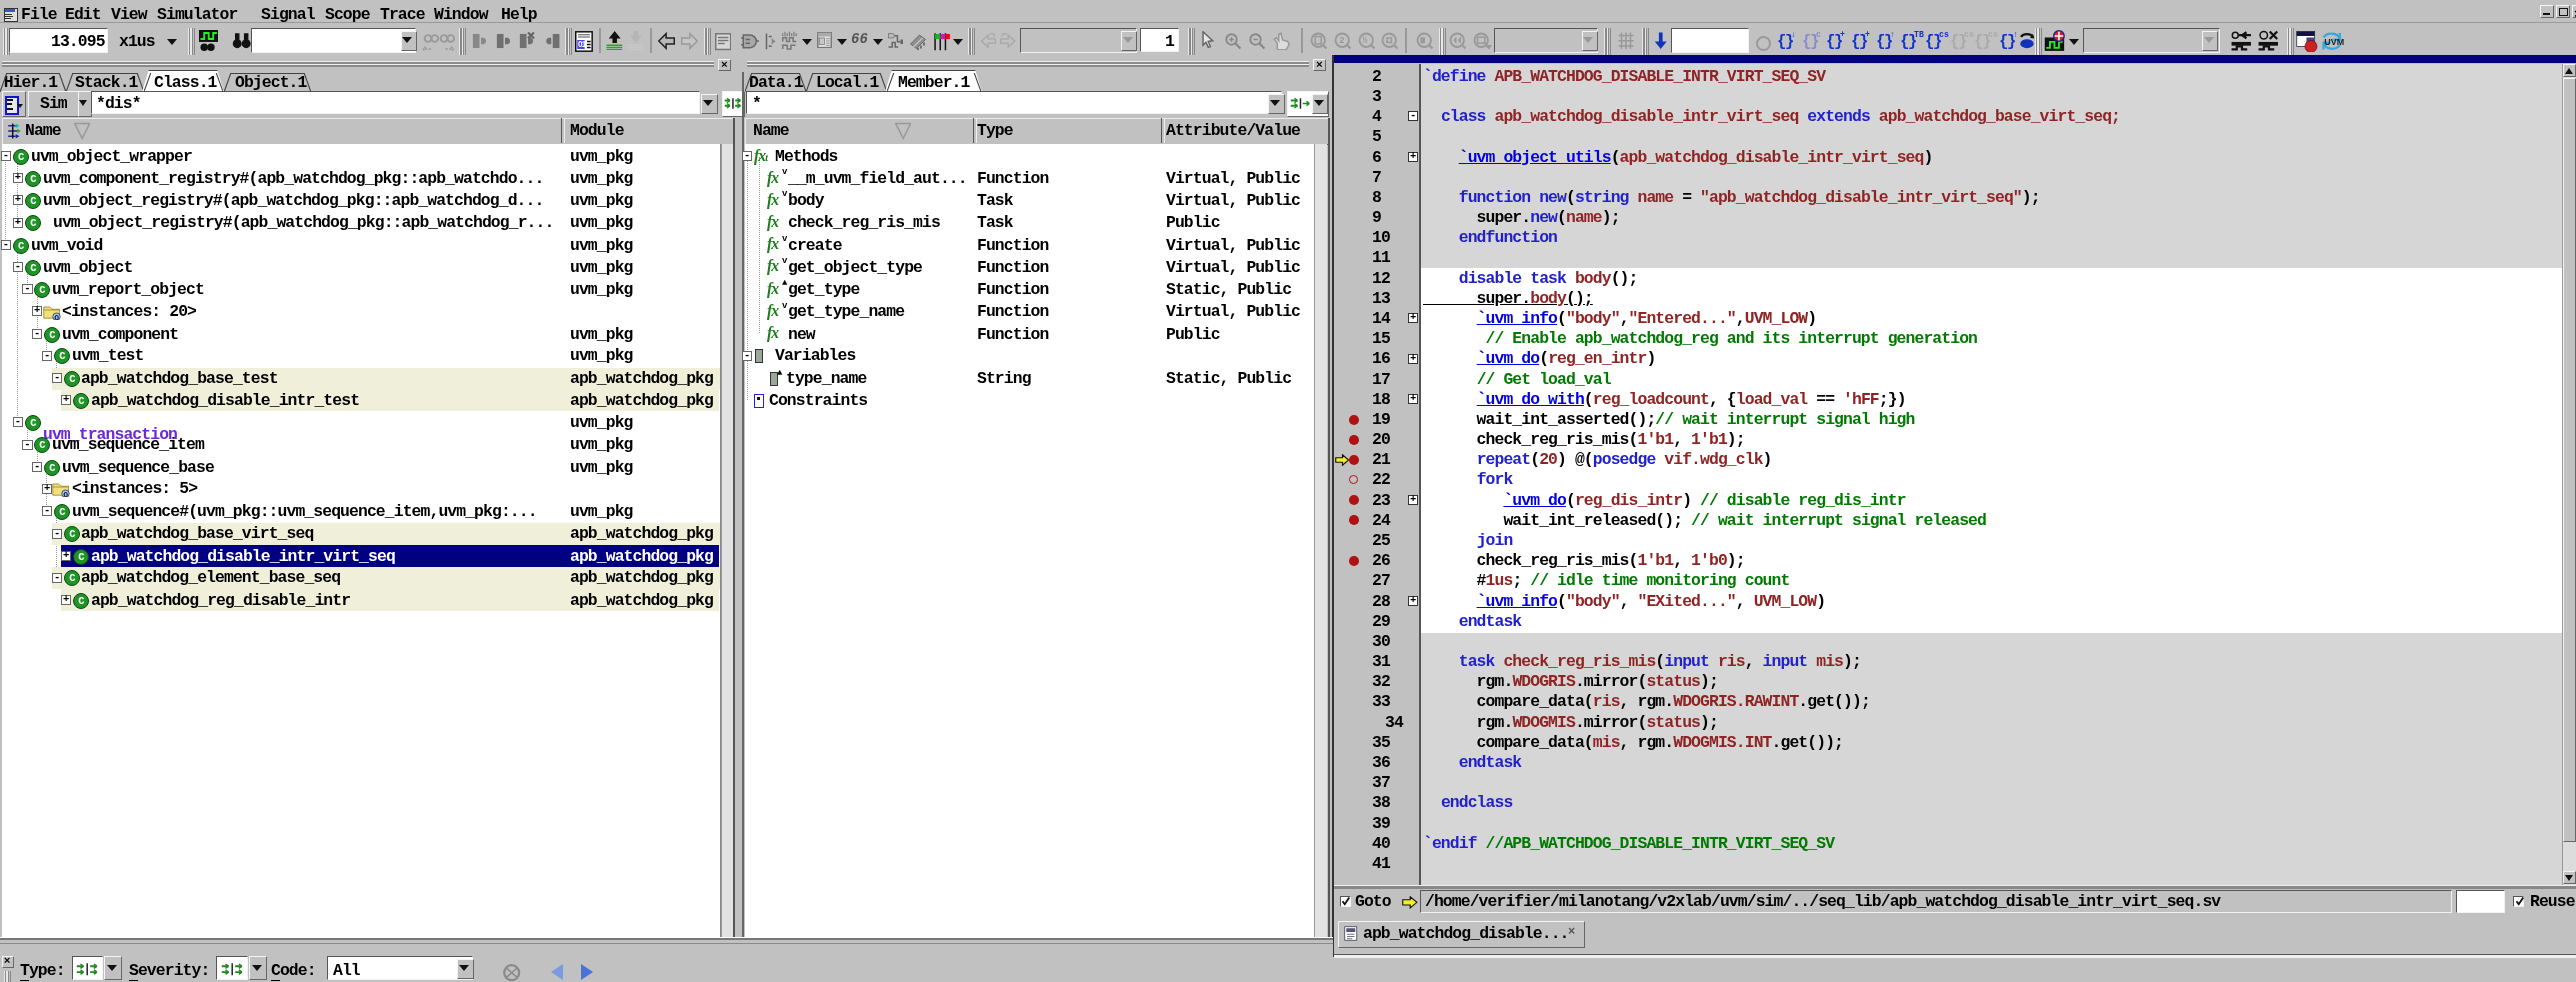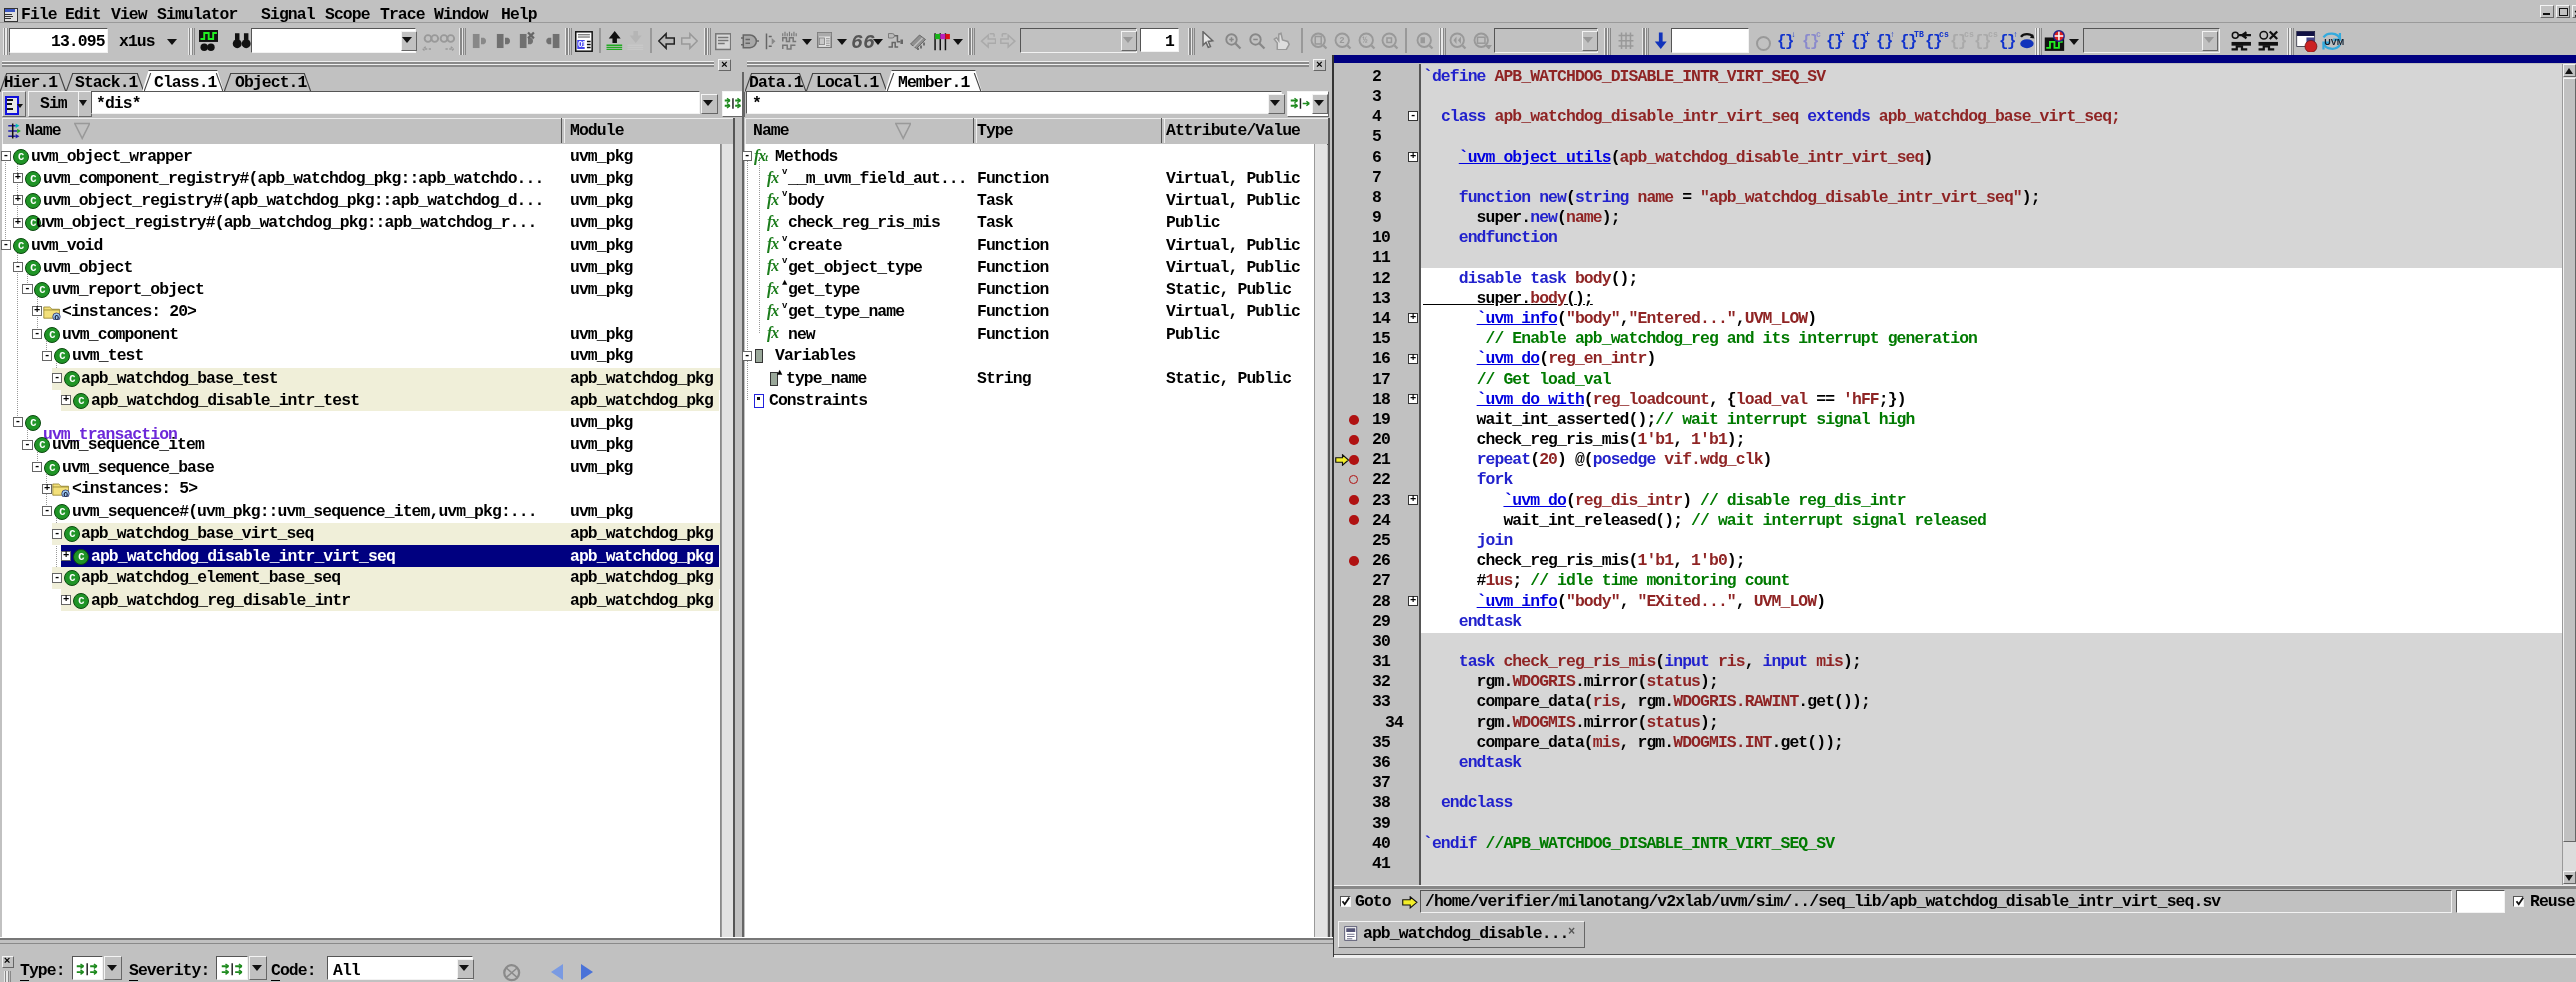--- a/index.html
+++ b/index.html
@@ -133,21 +133,21 @@
     <path d="M1 24 v-5 h6 v5 h5 v-5 h6" fill="none" stroke="#777" stroke-width="2"></path>
   </svg>
 <div class="a dn" style="left:802px;top:39px;"></div>
 <svg class="a" style="left:817px;top:32px;" width="15" height="16.4" viewBox="0 0 20 22">
     <rect x="1" y="1" width="18" height="20" fill="#e2e2e2" stroke="#777" stroke-width="2"></rect>
     <rect x="1" y="1" width="18" height="5" fill="#aaa"></rect>
     <rect x="3" y="8" width="7" height="9" fill="#c8c8c8" stroke="#777"></rect>
     <path d="M12 9 h5 M12 12 h5 M12 15 h5 M12 18 h5" stroke="#777"></path>
   </svg>
 <div class="a dn" style="left:837px;top:39px;"></div>
-<div class="a" style="left:851px;top:31px;font-size:20px;letter-spacing:0;color:#555;font-style:italic;">66</div>
+<div class="a" style="left:851px;top:31px;font-size:14px;letter-spacing:0;color:#555;font-style:italic;">66</div>
 <div class="a dn" style="left:873px;top:39px;"></div>
 <svg class="a" style="left:887px;top:32px;" width="16.4" height="18" viewBox="0 0 22 24">
     <path d="M2 2 h5 a3 3 0 0 1 0 6 h-5 z" fill="#bbb" stroke="#666"></path>
     <path d="M10 5 h4 v8 h4" fill="none" stroke="#666" stroke-width="2"></path>
     <path d="M18 10 h4 v6 h-4 z" fill="#666"></path>
     <path d="M2 20 h5 v-6 h4 v6 h4" fill="none" stroke="#666" stroke-width="2"></path>
   </svg>
 <svg class="a" style="left:909px;top:32px;" width="18" height="18" viewBox="0 0 24 24">
     <path d="M2 16 l12 -12 l8 6 l-12 12 z" fill="#909090" stroke="#555"></path>
     <path d="M6 20 l12 -12" stroke="#c0c0c0" stroke-width="2"></path>
@@ -450,21 +450,21 @@
 <div class="exp" style="left:12.7px;top:173px;">+</div>
 <div class="a cicon" style="left:25px;top:171px;">C</div>
 <div class="a tx" style="left:43px;top:171px;color:#000;">uvm_component_registry#(apb_watchdog_pkg::apb_watchdo...</div>
 <div class="a tx" style="left:570px;top:171px;color:#000;">uvm_pkg</div>
 <div class="exp" style="left:12.7px;top:195px;">+</div>
 <div class="a cicon" style="left:25px;top:193px;">C</div>
 <div class="a tx" style="left:43px;top:193px;color:#000;">uvm_object_registry#(apb_watchdog_pkg::apb_watchdog_d...</div>
 <div class="a tx" style="left:570px;top:193px;color:#000;">uvm_pkg</div>
 <div class="exp" style="left:12.7px;top:218px;">+</div>
 <div class="a cicon" style="left:25px;top:215px;">C</div>
-<div class="a tx" style="left:36px;top:215px;color:#000;text-align:right;">uvm_object_registry#(apb_watchdog_pkg::apb_watchdog_r...</div>
+<div class="a tx" style="left:53px;top:215px;color:#000;text-align:right;">uvm_object_registry#(apb_watchdog_pkg::apb_watchdog_r...</div>
 <div class="a tx" style="left:570px;top:215px;color:#000;">uvm_pkg</div>
 <div class="exp" style="left:0.7px;top:240px;">-</div>
 <div class="a cicon" style="left:12.7px;top:238px;">C</div>
 <div class="a tx" style="left:31px;top:238px;color:#000;">uvm_void</div>
 <div class="a tx" style="left:570px;top:238px;color:#000;">uvm_pkg</div>
 <div class="exp" style="left:12.7px;top:262px;">-</div>
 <div class="a cicon" style="left:25px;top:260px;">C</div>
 <div class="a tx" style="left:43px;top:260px;color:#000;">uvm_object</div>
 <div class="a tx" style="left:570px;top:260px;color:#000;">uvm_pkg</div>
 <div class="exp" style="left:22.4px;top:284px;">-</div>

